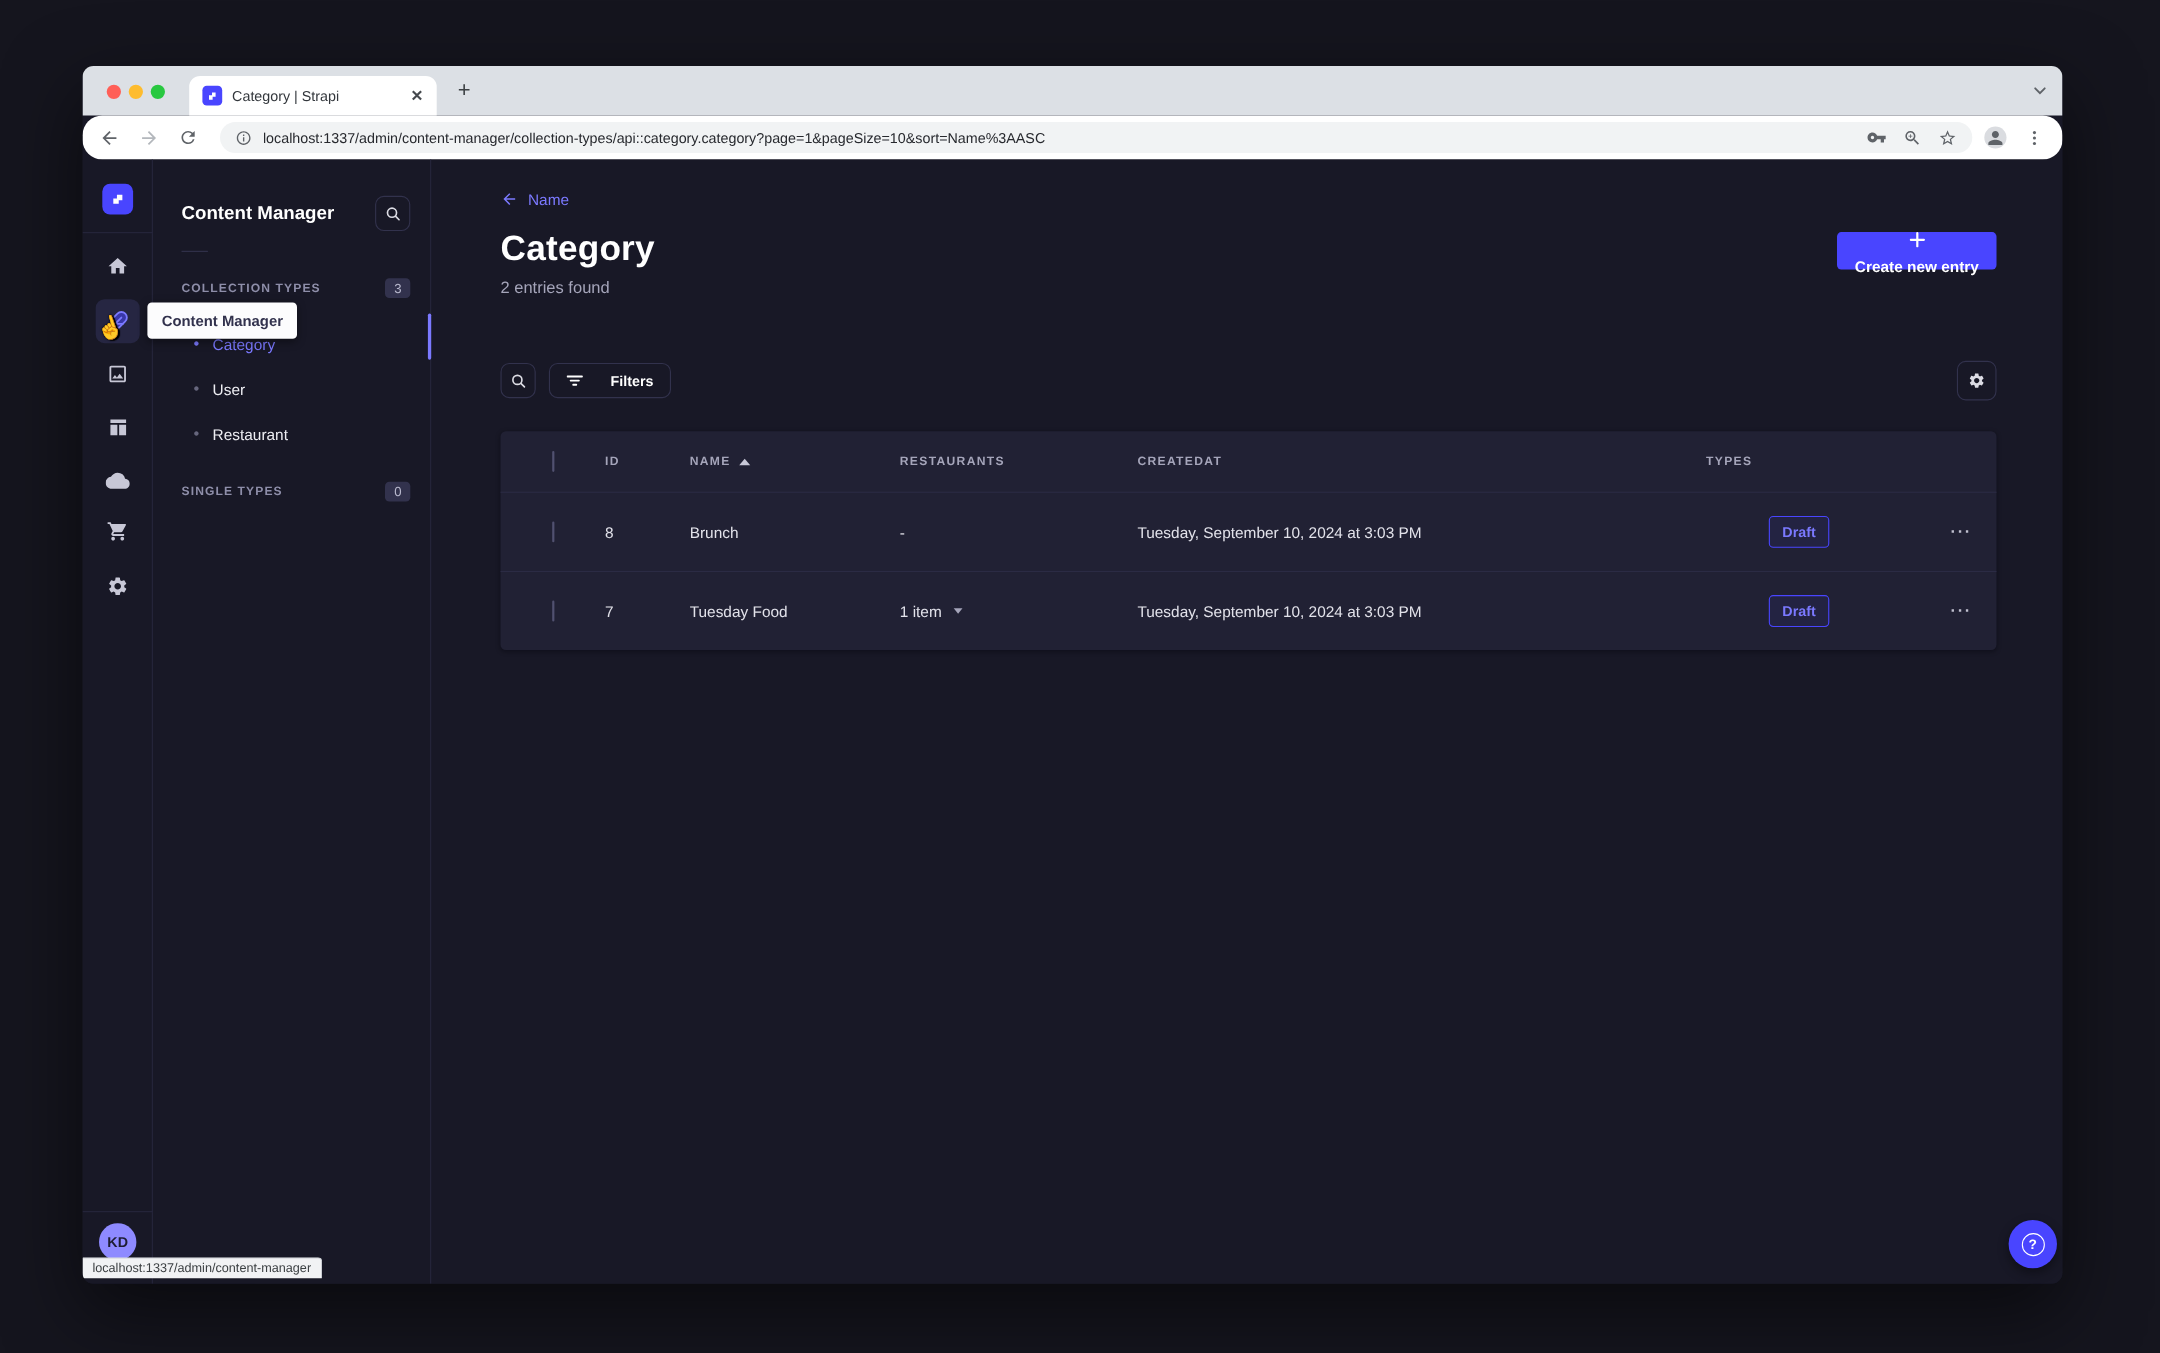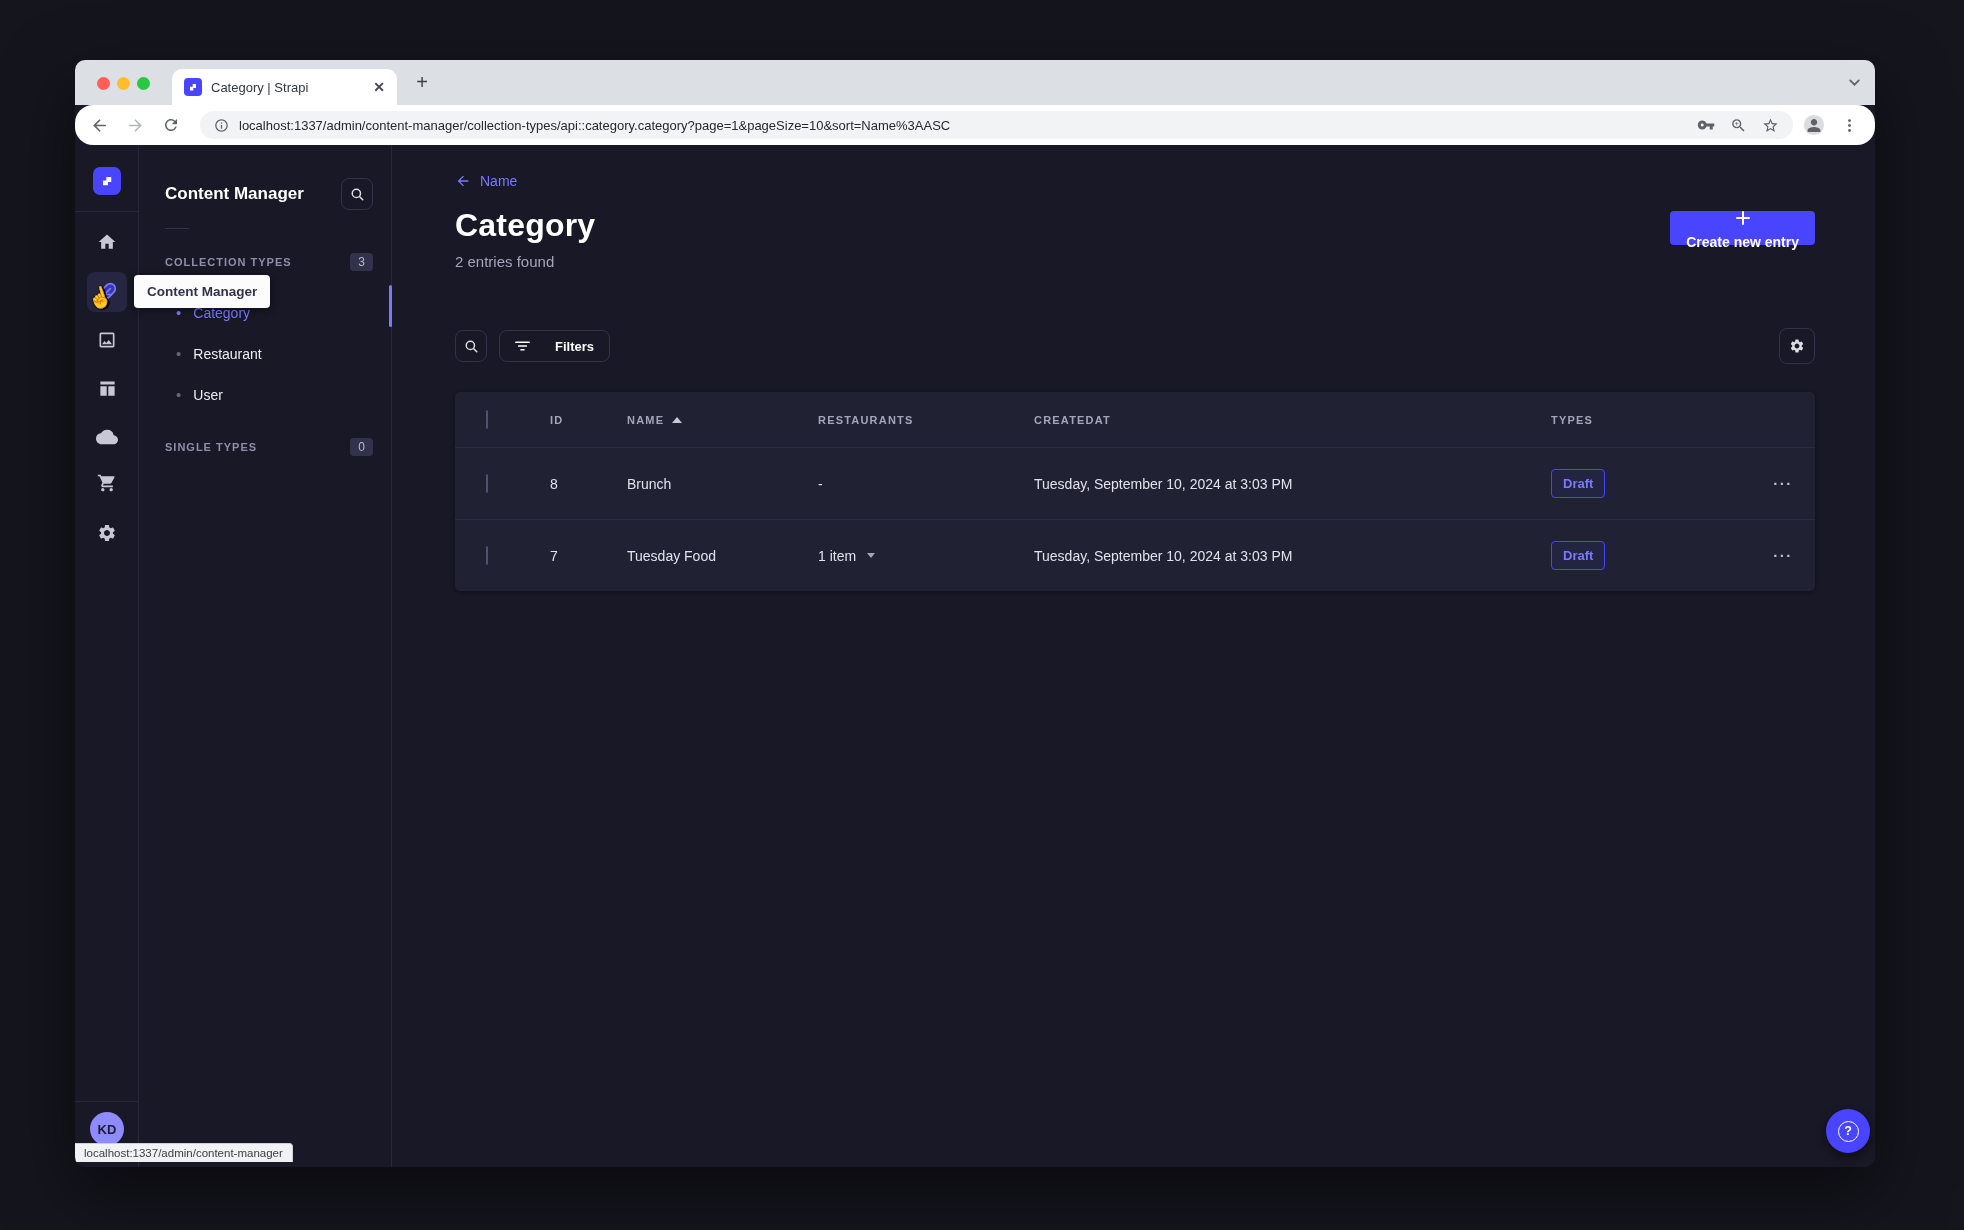--- a/index.html
+++ b/index.html
@@ -97,21 +97,21 @@
 
   .filters-row { margin-top:58px; display:flex; align-items:center; gap:12px; }
   .filters-btn { height:32px; border:1px solid #32324d; border-radius:8px; background:transparent;
                  padding:0 15px; display:flex; align-items:center; gap:25px; color:#fff; font-size:13px;
                  font-weight:600; font-family:inherit; }
   .view-settings { margin-left:auto; width:36px; height:36px; }
 
   
   .table { margin-top:28px; background:#212134; border-radius:5px; box-shadow:0 1px 4px rgba(3,3,8,.35); }
   .trow { display:grid; grid-template-columns:64px 77px 191px 216px 517px 200px 1fr; align-items:center; }
-  .trow > div { padding-left:31px; }
+  .trow > div { padding-left:31px;text-align:center; }
   .thead { height:55px; }
   .tbody-row { height:72px; border-top:1px solid #2b2b44; }
   .th { font-size:11px; font-weight:bold; color:#a5a5ba; letter-spacing:1.2px;
         display:flex; align-items:center; gap:8px; }
   .checkbox { width:20px; height:20px; border:1px solid #515170; border-radius:4px; background:transparent; }
   .td { font-size:14px; color:#e2e2ea; display:flex; align-items:center; gap:8px; }
   .sort-asc { width:0; height:0; border-left:5px solid transparent; border-right:5px solid transparent;
               border-bottom:6px solid #c8c8d8; }
   .caret-down { width:0; height:0; border-left:4.5px solid transparent; border-right:4.5px solid transparent;
                 border-top:5.5px solid #a5a5ba; margin-left:3px; }
@@ -289,25 +289,25 @@
         <span class="section-label">COLLECTION TYPES</span>
         <span class="count-badge">3</span>
       </div>
       <div class="nav-items">
         <div class="nav-item active">
           <span class="bullet"></span>
           <span>Category</span>
         </div>
         <div class="nav-item">
           <span class="bullet"></span>
-          <span>Restaurant</span>
+          <span>User</span>
         </div>
         <div class="nav-item">
           <span class="bullet"></span>
-          <span>User</span>
+          <span>Restaurant</span>
         </div>
       </div>
       <div class="section-head single-head">
         <span class="section-label">SINGLE TYPES</span>
         <span class="count-badge">0</span>
       </div>
       <div class="active-marker"></div>
     </div>
 
     <div class="cm-tooltip">Content Manager</div>

